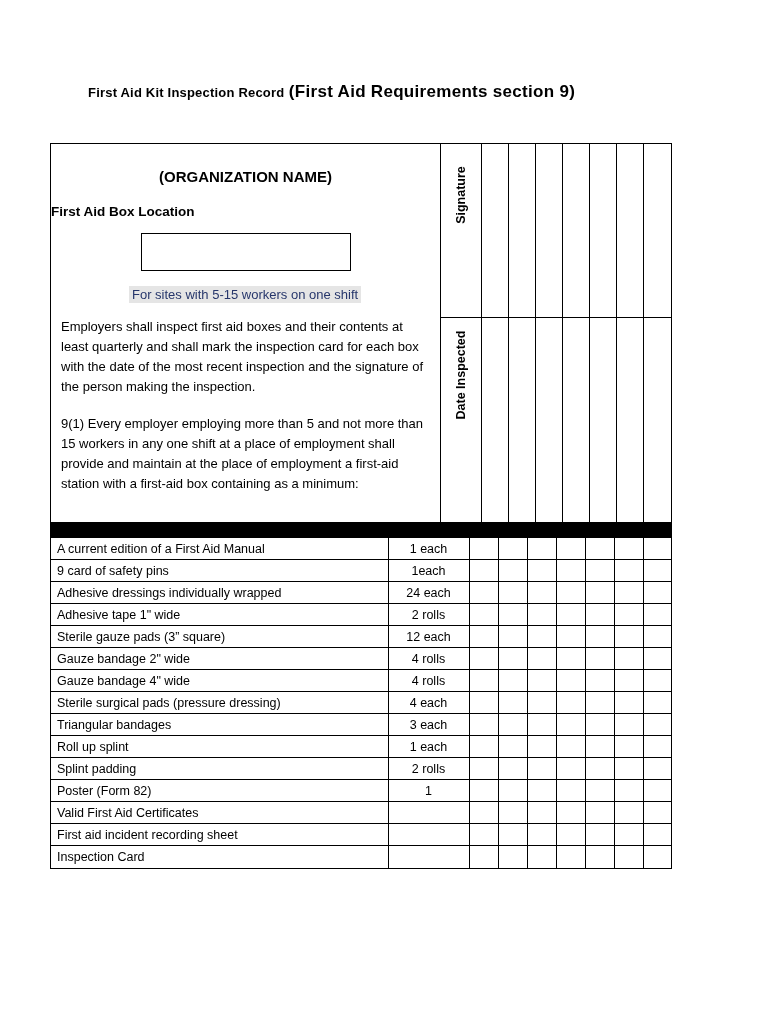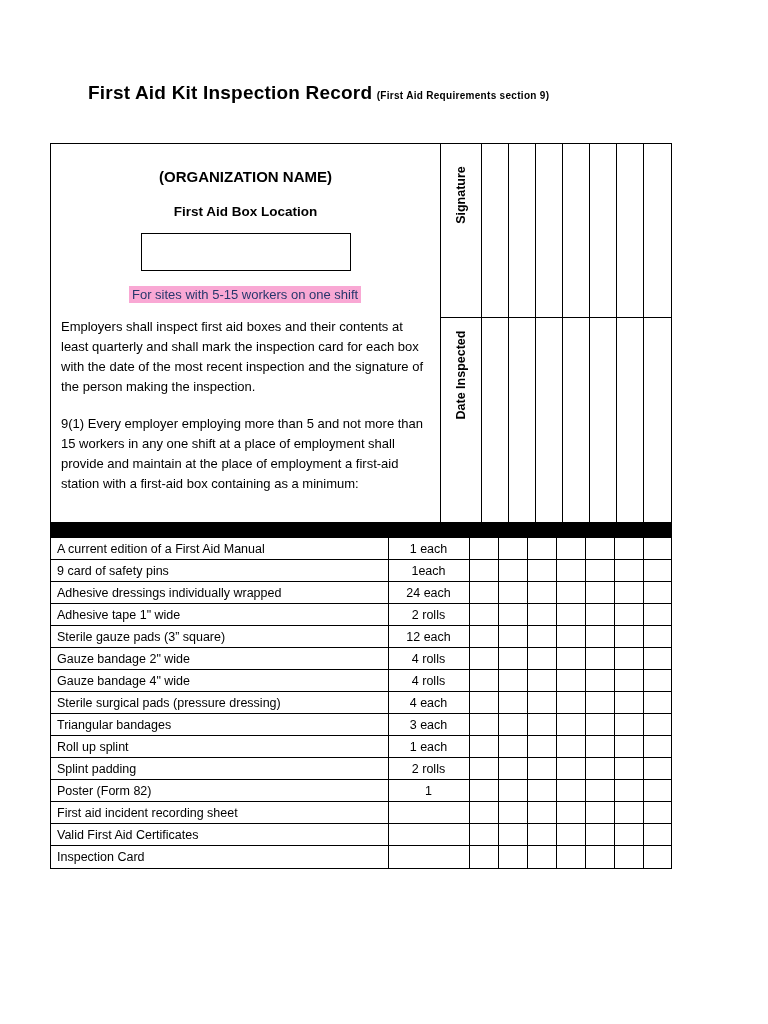--- a/index.html
+++ b/index.html
@@ -22,26 +22,26 @@
     height: 1024px;
   }
   
   .title-row {
     position: absolute;
     left: 88px;
     top: 82px;
     white-space: nowrap;
   }
   .title-main {
-    font-size: 19px;
+    font-size: 13px;
     font-weight: bold;
     letter-spacing: 0.2px;
   }
   .title-sub {
-    font-size: 10px;
+    font-size: 17px;
     font-weight: bold;
     letter-spacing: 0.3px;
   }
   
   .form {
     position: absolute;
     left: 50px;
     top: 143px;
     width: 622px;
     border: 1px solid #000;
@@ -61,41 +61,41 @@
     position: relative;
     padding: 0;
   }
   .org-name {
     text-align: center;
     font-size: 15px;
     font-weight: bold;
     margin-top: 24px;
   }
   .box-location {
-    text-align: center;
+    text-align: left;
     font-size: 13.5px;
     font-weight: bold;
     margin-top: 19px;
   }
   .location-input {
     display: block;
     margin: 14px auto 0 auto;
     width: 210px;
     height: 38px;
     border: 1px solid #000;
     background: #ffffff;
     box-sizing: border-box;
     font-family: "Liberation Sans", sans-serif;
     font-size: 13px;
     padding: 0 6px;
   }
   .highlight-line {
     margin: 15px 0 0 78px;
     display: inline-block;
-    background: #f9a8d4;
+    background: #e5e5e5;
     color: #26366b;
     font-size: 13px;
     padding: 1px 3px;
   }
   .para {
     font-size: 13px;
     line-height: 20px;
     margin: 14px 10px 16px 10px;
   }
   .para2 {
@@ -380,42 +380,42 @@
             <td class="qty">1</td>
             <td></td>
             <td></td>
             <td></td>
             <td></td>
             <td></td>
             <td></td>
             <td></td>
           </tr>
           <tr>
+            <td>Valid First Aid Certificates</td>
+            <td class="qty"></td>
+            <td></td>
+            <td></td>
+            <td></td>
+            <td></td>
+            <td></td>
+            <td></td>
+            <td></td>
+          </tr>
+          <tr>
             <td>First aid incident recording sheet</td>
             <td class="qty"></td>
             <td></td>
             <td></td>
             <td></td>
             <td></td>
             <td></td>
             <td></td>
             <td></td>
           </tr>
           <tr>
-            <td>Valid First Aid Certificates</td>
-            <td class="qty"></td>
-            <td></td>
-            <td></td>
-            <td></td>
-            <td></td>
-            <td></td>
-            <td></td>
-            <td></td>
-          </tr>
-          <tr>
             <td>Inspection Card</td>
             <td class="qty"></td>
             <td></td>
             <td></td>
             <td></td>
             <td></td>
             <td></td>
             <td></td>
             <td></td>
           </tr>

